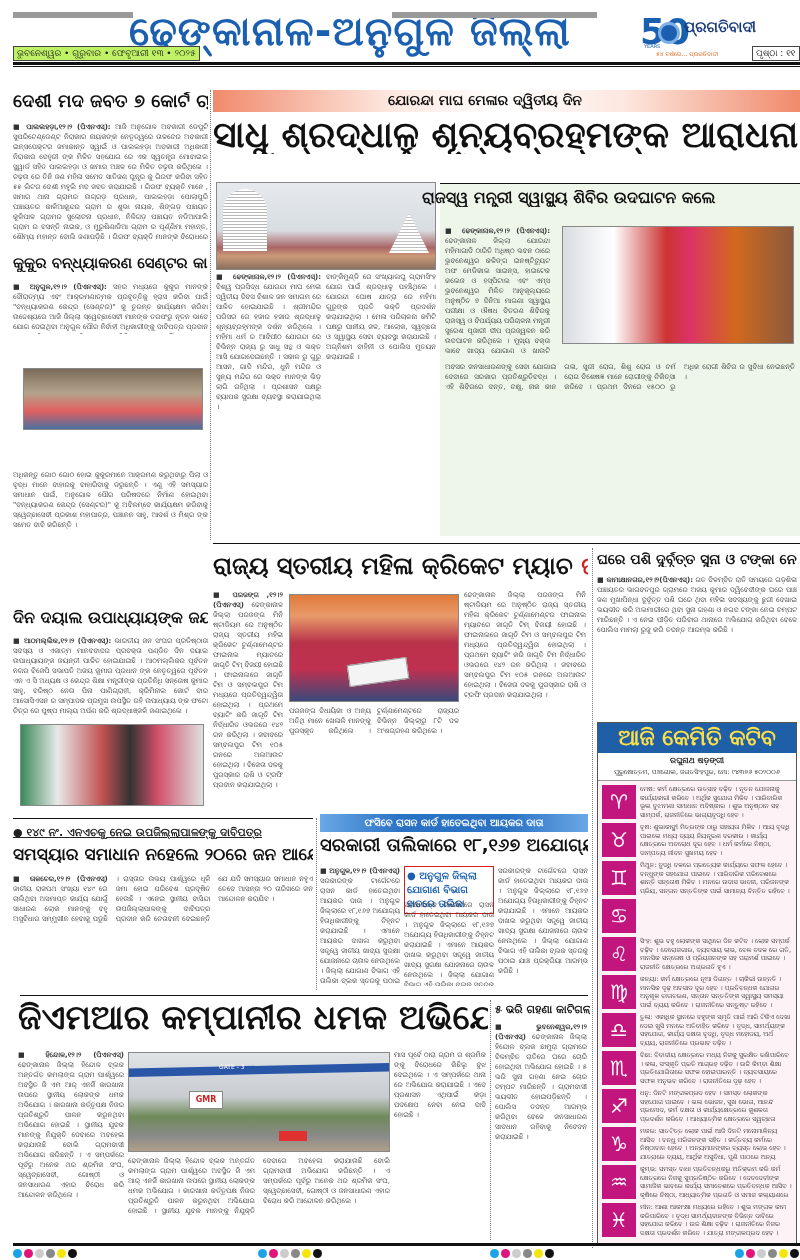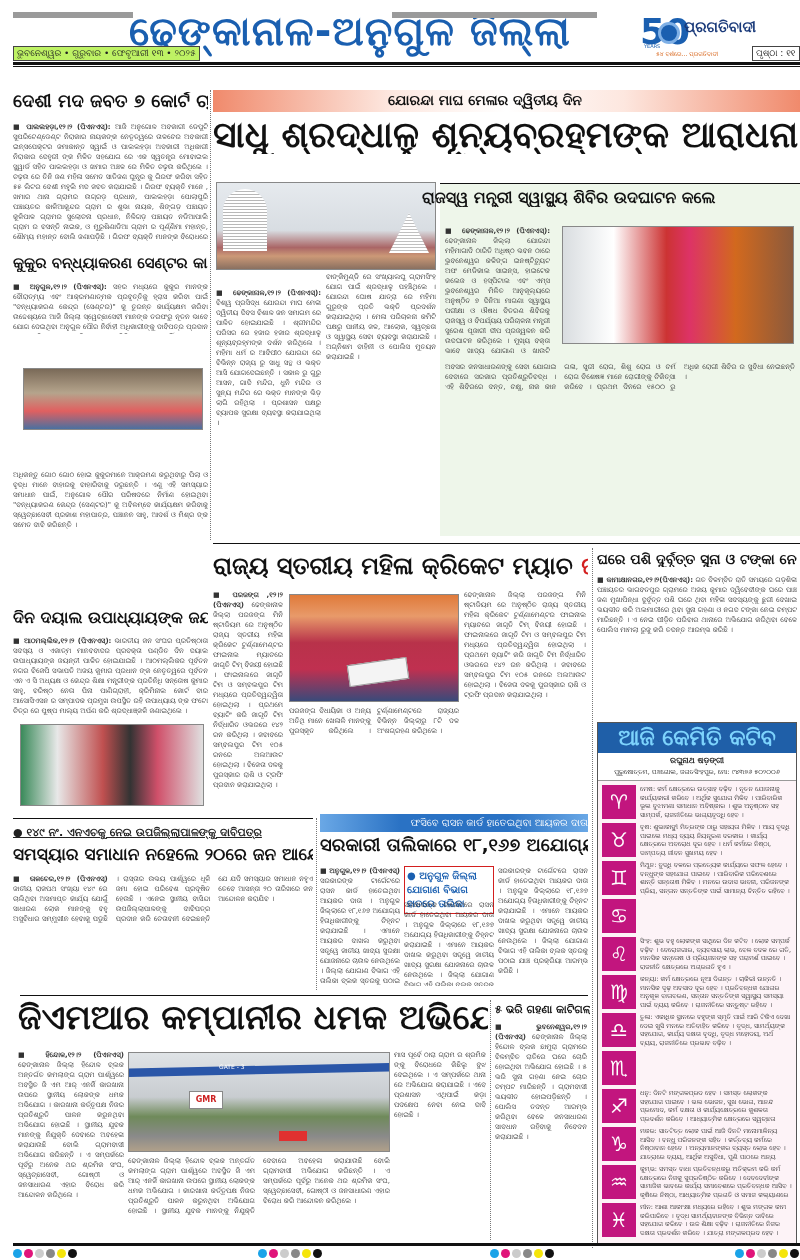--- a/index.html
+++ b/index.html
@@ -11,23 +11,23 @@
   .date-box { font-size: 9px; border: 1px solid #444; padding: 1px 3px; color: #222; background: #bef264; }
   .page-box { font-size: 9px; border: 1px solid #444; padding: 1px 3px; }
   .rule-thick { background: #111; height: 3px; }
   .rule-thin { background: #111; height: 1px; }
   .vdots { border-left: 1px dotted #777; }
   .headline { font-weight: bold; color: #111; line-height: 1.05; white-space: nowrap; overflow: hidden; }
   .body-text { font-size: 7px; line-height: 10px; color: #333; text-align: justify; overflow: hidden; }
   .photo { background: #bcc3c8; border: 1px solid #888; overflow: hidden; }
   .kicker-bar { background: linear-gradient(90deg, #f08a6c 0%, #fde7df 30%, #fff 50%, #fde7df 70%, #f08a6c 100%); }
   .green-box { background: #eef6ea; }
-  .blue-banner { background: #2a72c4; color: #fff; font-weight: normal; text-align: right; }
+  .blue-banner { background: #2a72c4; color: #fff; font-weight: bold; text-align: center; }
   .horo-box { border: 1px solid #555; background: #fdf3f7; }
-  .horo-title { background: #1f5fa8; color: #7dd3fc; font-weight: bold; text-align: center; font-size: 22px; }
+  .horo-title { background: #1f5fa8; color: #fde047; font-weight: bold; text-align: center; font-size: 22px; }
   .horo-row { display: flex; gap: 4px; }
   .horo-icon { width: 34px; height: 34px; background: #c2157e; flex: 0 0 34px; display: flex; align-items: center; justify-content: center; color: #fff; font-size: 20px; }
   .horo-text { font-size: 6.5px; line-height: 8.5px; color: #333; }
   .reg-dots { display: flex; gap: 2px; }
   .reg-dots span { width: 9px; height: 9px; border-radius: 50%; display: inline-block; }
   .red { color: #d31f1f; }
   .underline { text-decoration: underline; }
 </style>
 </head>
 <body>
@@ -78,21 +78,21 @@
 <div class="abs body-text" style="left:13px; top:470px; width:195px; height:72px;">ଅଧିକନ୍ତୁ ଗୋଠ ଗୋଠ ହୋଇ କୁକୁରମାନେ ଆକ୍ରମଣ କରୁଥିବାରୁ ପିଲା ଓ ବୃଦ୍ଧ ମାନେ ବାହାରକୁ ବାହାରିବାକୁ ଡରୁଛନ୍ତି । ଏଣୁ ଏହି ସମସ୍ୟାର ସମାଧାନ ପାଇଁ, ଅନୁଗୋଳ ପୌର ପରିଷଦରେ ନିର୍ମାଣ ହୋଇଥିବା "ବନ୍ଧ୍ୟାକରଣ କେନ୍ଦ୍ର (ସେଣ୍ଟର)" କୁ ଅବିଳମ୍ବେ କାର୍ଯ୍ୟକ୍ଷମ କରିବାକୁ ସ୍ୱେଚ୍ଛାସେବୀ ପ୍ରକାଶ ମହାପାତ୍ର, ପଞ୍ଚାନନ ସାହୁ, ଆଦର୍ଶ ଓ ମିଶ୍ର ଙ୍କ ସମେତ ଦାବି କରିଛନ୍ତି ।</div>
 
 <div class="abs kicker-bar" style="left:213px; top:90px; width:587px; height:22px;"></div>
 <div class="abs" style="left:360px; top:92px; width:250px; text-align:center; font-size:14px; font-weight:bold; color:#111;">ଯୋରନ୍ଦା ମାଘ ମେଳାର ଦ୍ୱିତୀୟ ଦିନ</div>
 <div class="abs headline" style="left:213px; top:116px; width:587px; font-size:36px; text-align:center;">ସାଧୁ ଶ୍ରଦ୍ଧାଳୁ ଶୂନ୍ୟବ୍ରହ୍ମଙ୍କ ଆରାଧନା କଲେ</div>
 
 <div class="abs photo" style="left:216px; top:182px; width:220px; height:88px; background:linear-gradient(180deg,#e6eaee 0%,#d8dde2 55%,#a66 75%,#c97 85%,#8a7060 100%);">
   <div class="abs" style="left:6px; top:6px; width:44px; height:62px; background:repeating-linear-gradient(0deg,#fff 0 2px,#b8b8b8 2px 3px); border-radius:22px 22px 0 0;"></div>
   <div class="abs" style="left:172px; top:30px; width:40px; height:40px; background:repeating-linear-gradient(0deg,#fff 0 2px,#c0c0c0 2px 3px); clip-path:polygon(50% 0,100% 100%,0 100%);"></div>
 </div>
-<div class="abs body-text" style="left:216px; top:288px; width:105px; height:265px;">
+<div class="abs body-text" style="left:216px; top:272px; width:105px; height:265px;">
   <b>■ ଢେଙ୍କାନାଳ,୧୨।୨ (ପିଏନଏସ୍):</b>
   <span>ବିଶ୍ୱ ପ୍ରସିଦ୍ଧ ଯୋରନ୍ଦା ମାଘ ମେଳା ଦ୍ୱିତୀୟ ଦିବସ ବିଶାଳ ଜନ ସମାଗମ ରେ ପାଳିତ ହୋଇଯାଇଛି । ଶ୍ରୀମନ୍ଦିର ପରିସର ରେ ହଜାର ହଜାର ଶ୍ରଦ୍ଧାଳୁ ଶୂନ୍ୟବ୍ରହ୍ମଙ୍କ ଦର୍ଶନ କରିଥିଲେ । ମହିମା ଧର୍ମ ର ଆଦିପୀଠ ଯୋରନ୍ଦା ରେ ବିଭିନ୍ନ ରାଜ୍ୟ ରୁ ସାଧୁ ସନ୍ଥ ଓ ଭକ୍ତ ଆସି ଯୋଗଦେଇଛନ୍ତି । ସକାଳ ରୁ ଗୁରୁ ଆସନ, ଗାଦି ମନ୍ଦିର, ଧୁନି ମନ୍ଦିର ଓ ସୁନ୍ୟ ମନ୍ଦିର ରେ ଭକ୍ତ ମାନଙ୍କ ଭିଡ଼ ଲାଗି ରହିଥିଲା । ପ୍ରଶାସନ ପକ୍ଷରୁ ବ୍ୟାପକ ସୁରକ୍ଷା ବ୍ୟବସ୍ଥା କରାଯାଇଥିଲା ।</span>
 </div>
 <div class="abs body-text" style="left:326px; top:272px; width:110px; height:265px;">ବାଙ୍କିମୁଣ୍ଡି ରେ ସଂଖ୍ୟାଲଘୁ ଗ୍ରାମସିଂହ ଯୋଗ ପାଇଁ ଶ୍ରଦ୍ଧାଳୁ ପହଞ୍ଚିଥିଲେ । ଯୋରନ୍ଦା ଘୋଷ ଯାତ୍ରା ରେ ମହିମା ଗୁରୁଙ୍କ ପ୍ରତି ଭକ୍ତି ପ୍ରଦର୍ଶନ କରାଯାଇଥିଲା । ମେଳା ପରିଚାଳନା କମିଟି ପକ୍ଷରୁ ପାନୀୟ ଜଳ, ଆଲୋକ, ସ୍ୱଚ୍ଛତା ଓ ସ୍ୱାସ୍ଥ୍ୟ ସେବା ବ୍ୟବସ୍ଥା କରାଯାଇଛି । ଅଗ୍ନିଶମ ବାହିନୀ ଓ ପୋଲିସ ମୁତୟନ କରାଯାଇଛି ।</div>
 
 <div class="abs rule-thin" style="left:440px; top:183px; width:360px;"></div>
 <div class="abs green-box" style="left:440px; top:184px; width:360px; height:352px;"></div>
 <div class="abs headline" style="left:422px; top:190px; width:350px; font-size:16px; text-align:left;">ରାଜସ୍ୱ ମନ୍ତ୍ରୀ ସ୍ୱାସ୍ଥ୍ୟ ଶିବିର ଉଦଘାଟନ କଲେ</div>
 <div class="abs body-text" style="left:445px; top:226px; width:105px; height:132px;">
   <b>■ ଢେଙ୍କାନାଳ,୧୨।୨ (ପିଏନଏସ୍):</b>
@@ -157,20 +157,21 @@
       <div class="horo-row">
         <div class="horo-icon" style="background: rgb(194, 21, 126);">♍</div>
         <div class="horo-text" style="height: 34px; overflow: hidden;">କନ୍ୟା: କର୍ମ କ୍ଷେତ୍ରରେ ନୂଆ ଦିଗନ୍ତ । ଚାକିରୀ ଉନ୍ନତି । ମାନସିକ ଦୃଢ଼ ଅବସାଦ ଦୂର ହେବ । ପ୍ରତିବନ୍ଧକ ଯୋଗର ଅନୁକୂଳ ବାତାବରଣ, ସନ୍ତାନ ସନ୍ତତିଙ୍କ ସ୍ୱାସ୍ଥ୍ୟ ସମସ୍ୟା ପାଇଁ ବ୍ୟୟ କରିବେ । ରାଜନୀତିରେ ସନ୍ତୁଷ୍ଟ ରହିବେ ।</div>
       </div>
       <div class="horo-row">
         <div class="horo-icon" style="background: rgb(194, 21, 126);">♎</div>
         <div class="horo-text" style="height: 34px; overflow: hidden;">ତୁଳା: ଏକାଧିକ ସ୍ଥାନରେ ବହୁଙ୍କ ସ୍ମୃତି ପାଇଁ ଆରି ଟିକିଏ ଦେଖା ଦେଇ ଖୁସି ମନରେ ଅତିବାହିତ କରିବେ । ବୃଦ୍ଧ, ସାମର୍ଥ୍ୟଙ୍କ ସହଯୋଗ, କାର୍ଯ୍ୟ ଦକ୍ଷତା ବୃଦ୍ଧି, ବୃଦ୍ଧ ମହୋଦୟ, ଅର୍ଥ ବ୍ୟୟ, ରାଜନୀତିରେ ପ୍ରଭାବ ବଢ଼ିବ ।</div>
       </div>
       <div class="horo-row">
         <div class="horo-icon" style="background: rgb(194, 21, 126);">♏</div>
+        <div class="horo-text" style="height: 34px; overflow: hidden;">ବିଛା: ବିବାଦୀୟ କ୍ଷେତ୍ରରେ ମଧ୍ୟ ନିଜକୁ ସୁରକ୍ଷିତ ରଖିପାରିବେ । କଳା, ସଂସ୍କୃତି ପ୍ରତି ଆଗ୍ରହ ବଢ଼ିବ । ଉଚ୍ଚି କିମ୍ବା ଶିକ୍ଷା ପ୍ରତିଯୋଗିତାରେ ସଫଳ ହୋଇପାରନ୍ତି । ବ୍ୟବସାୟରେ ସଫଳ ଅନୁଭବ କରିବେ । ରାଜନୀତିରେ ଦୃଢ଼ ହେବ ।</div>
       </div>
       <div class="horo-row">
         <div class="horo-icon" style="background: rgb(194, 21, 126);">♐</div>
         <div class="horo-text" style="height: 34px; overflow: hidden;">ଧନୁ: ଦିନଟି ମଙ୍ଗଳପ୍ରଦ ହେବ । ସମସ୍ତ ଲୋକଙ୍କ ସହଯୋଗ ପାଇବେ । ଭଲ ଭୋଜନ, ସୁଖ ଭୋଗ, ଆନନ୍ଦ ପ୍ରମୋଦ, କର୍ମ ଦକ୍ଷତା ଓ କାର୍ଯ୍ୟକ୍ଷେତ୍ରରେ କୁଶଳତା ପ୍ରଦର୍ଶନ କରିବେ । ଆଧ୍ୟାତ୍ମିକ କ୍ଷେତ୍ରରେ ସ୍ୱଚ୍ଛତା ଅନୁଭୂତି ମିଳିବ ।</div>
       </div>
       <div class="horo-row">
         <div class="horo-icon" style="background: rgb(194, 21, 126);">♑</div>
         <div class="horo-text" style="height: 34px; overflow: hidden;">ମକର: ସାତଟିତ୍ତ ଲୋକ ପାଇଁ ଆଜି ଦିନଟି ମନୋମାଳିନ୍ୟ ଆସିବ । ବନ୍ଧୁ ପରିଜନଙ୍କ ସହିତ । କର୍ତ୍ତବ୍ୟ କର୍ମରେ ନିଷ୍ଠାବାନ ହେବେ । ଅନ୍ୟମାନଙ୍କର ବ୍ୟସ୍ତ ଲୋଭ ହେବ । ଯାତ୍ରାରେ ବ୍ୟୟ, ଆର୍ଥିକ ଅସୁବିଧା, ପୁଣି ପାଠରେ ଅନ୍ୟ ସନ୍ତୋଷ ପାଇବେ ।</div>
       </div>
       <div class="horo-row">

